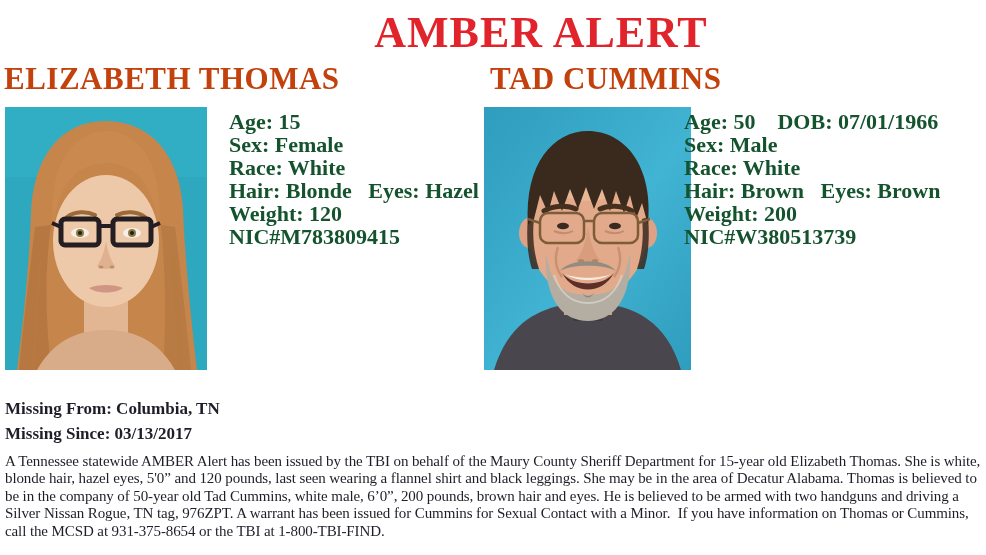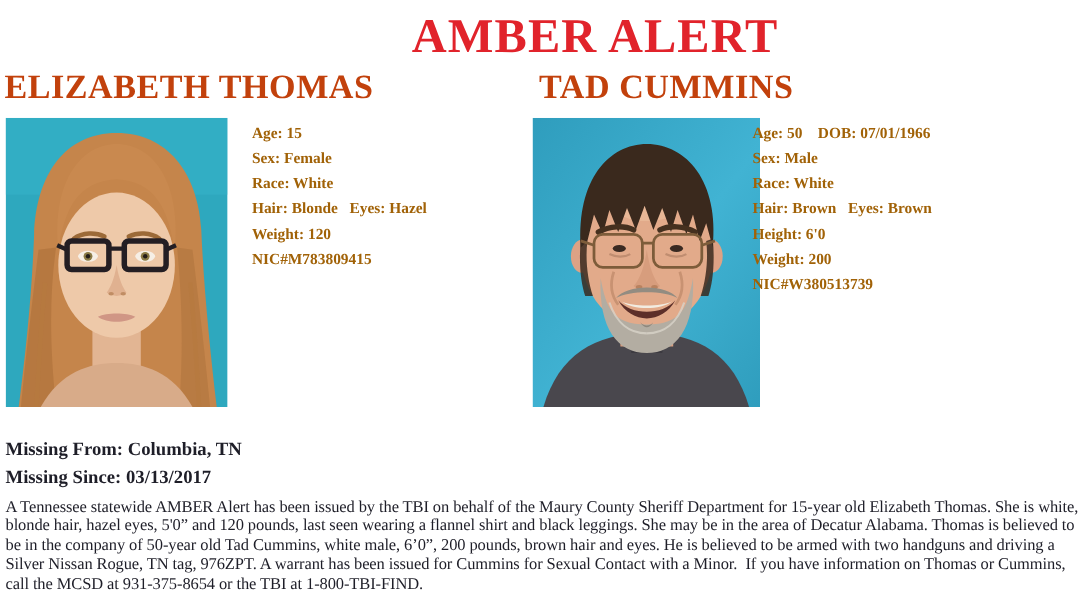--- a/index.html
+++ b/index.html
@@ -31,22 +31,22 @@
   .name-right{left:490px;top:62px;}
   .photo{
     position:absolute;top:107px;
     overflow:hidden;
   }
   .photo-left{left:5px;width:202px;height:263px;}
   .photo-right{left:484px;width:207px;height:263px;}
   .photo-svg{display:block;width:100%;height:100%;}
   .details{
     position:absolute;top:110px;
-    font-size:14px;font-weight:bold;
-    color:#a16207;
+    font-size:22px;font-weight:bold;
+    color:#14532d;
   }
   .details-left{left:229px;}
   .details-right{left:684px;}
   .detail-line{
     height:23px;line-height:23px;
     white-space:pre;
   }
   .footer{
     position:absolute;left:5px;top:399px;width:977px;
   }
@@ -187,21 +187,20 @@
 
       <path d="M98,186 C102,190 106,190 110,186 C106,192 102,192 98,186 Z" fill="#8f887d"></path>
     </svg>
   </div>
 
   <div class="details details-right">
     <div class="detail-line">Age: 50    DOB: 07/01/1966</div>
     <div class="detail-line">Sex: Male</div>
     <div class="detail-line">Race: White</div>
     <div class="detail-line">Hair: Brown   Eyes: Brown</div>
-    <div class="detail-line">Height: 6'0</div>
     <div class="detail-line">Weight: 200</div>
     <div class="detail-line">NIC#W380513739</div>
   </div>
 
   <div class="footer">
     <p class="missing-line">Missing From: Columbia, TN</p>
     <p class="missing-line">Missing Since: 03/13/2017</p>
     <p class="description">A Tennessee statewide AMBER Alert has been issued by the TBI on behalf of the Maury County Sheriff Department for 15-year old Elizabeth Thomas. She is white, blonde hair, hazel eyes, 5'0” and 120 pounds, last seen wearing a flannel shirt and black leggings. She may be in the area of Decatur Alabama. Thomas is believed to be in the company of 50-year old Tad Cummins, white male, 6’0”, 200 pounds, brown hair and eyes. He is believed to be armed with two handguns and driving a Silver Nissan Rogue, TN tag, 976ZPT. A warrant has been issued for Cummins for Sexual Contact with a Minor.  If you have information on Thomas or Cummins, call the MCSD at 931-375-8654 or the TBI at 1-800-TBI-FIND.</p>
   </div>
 

